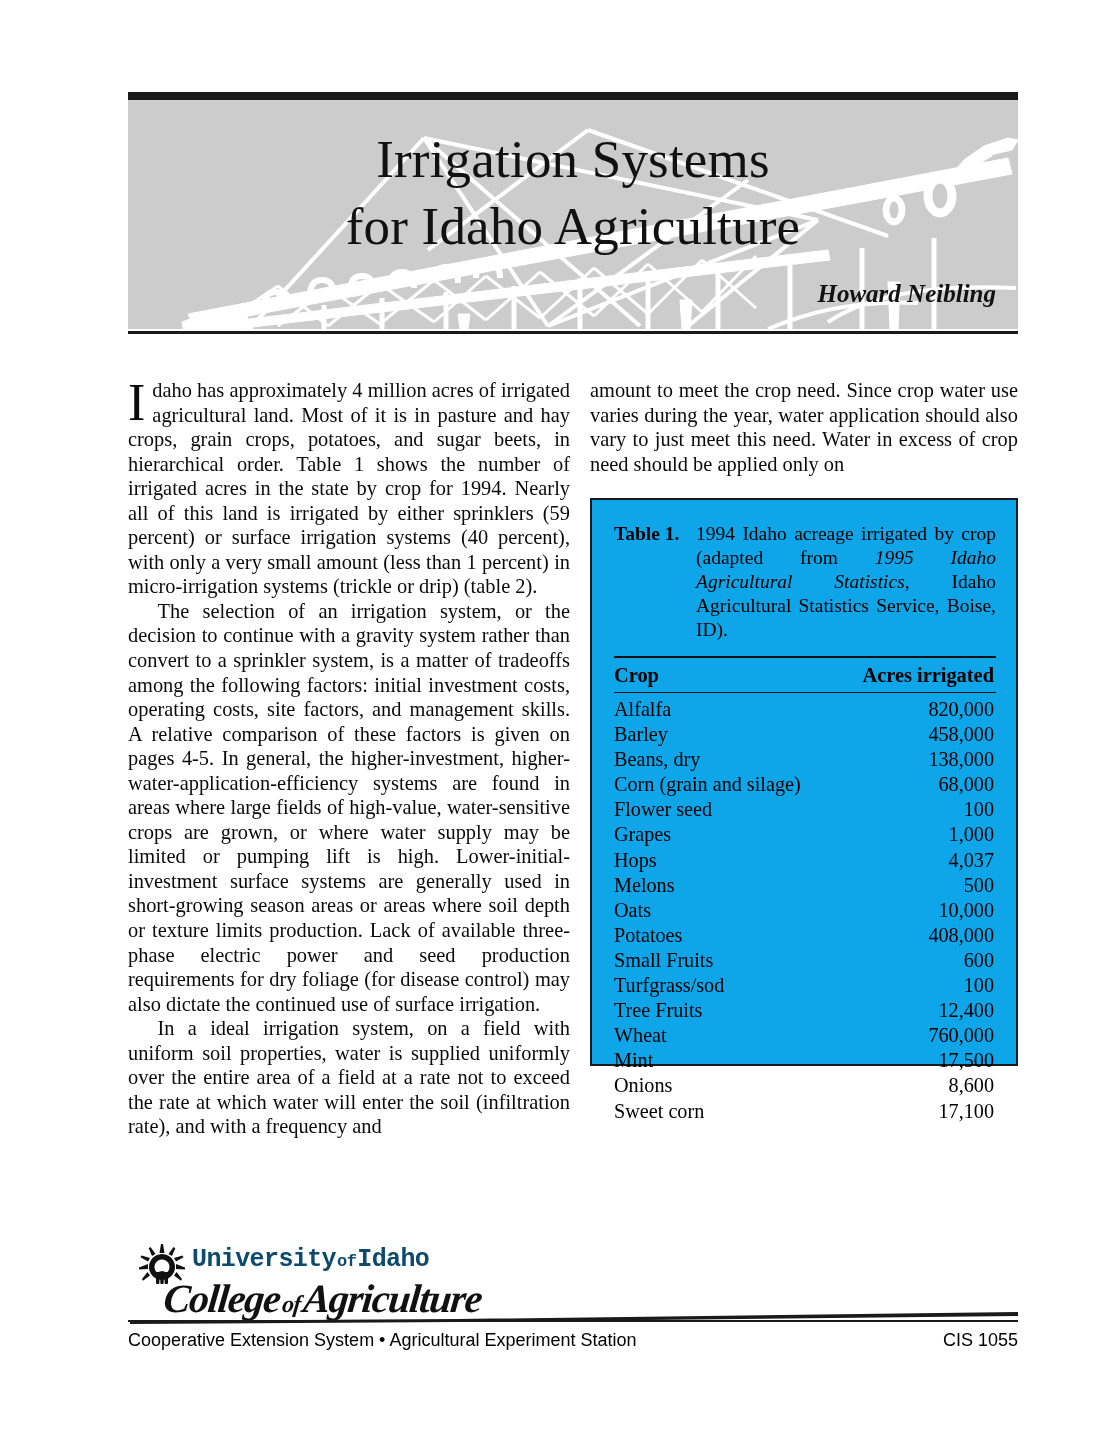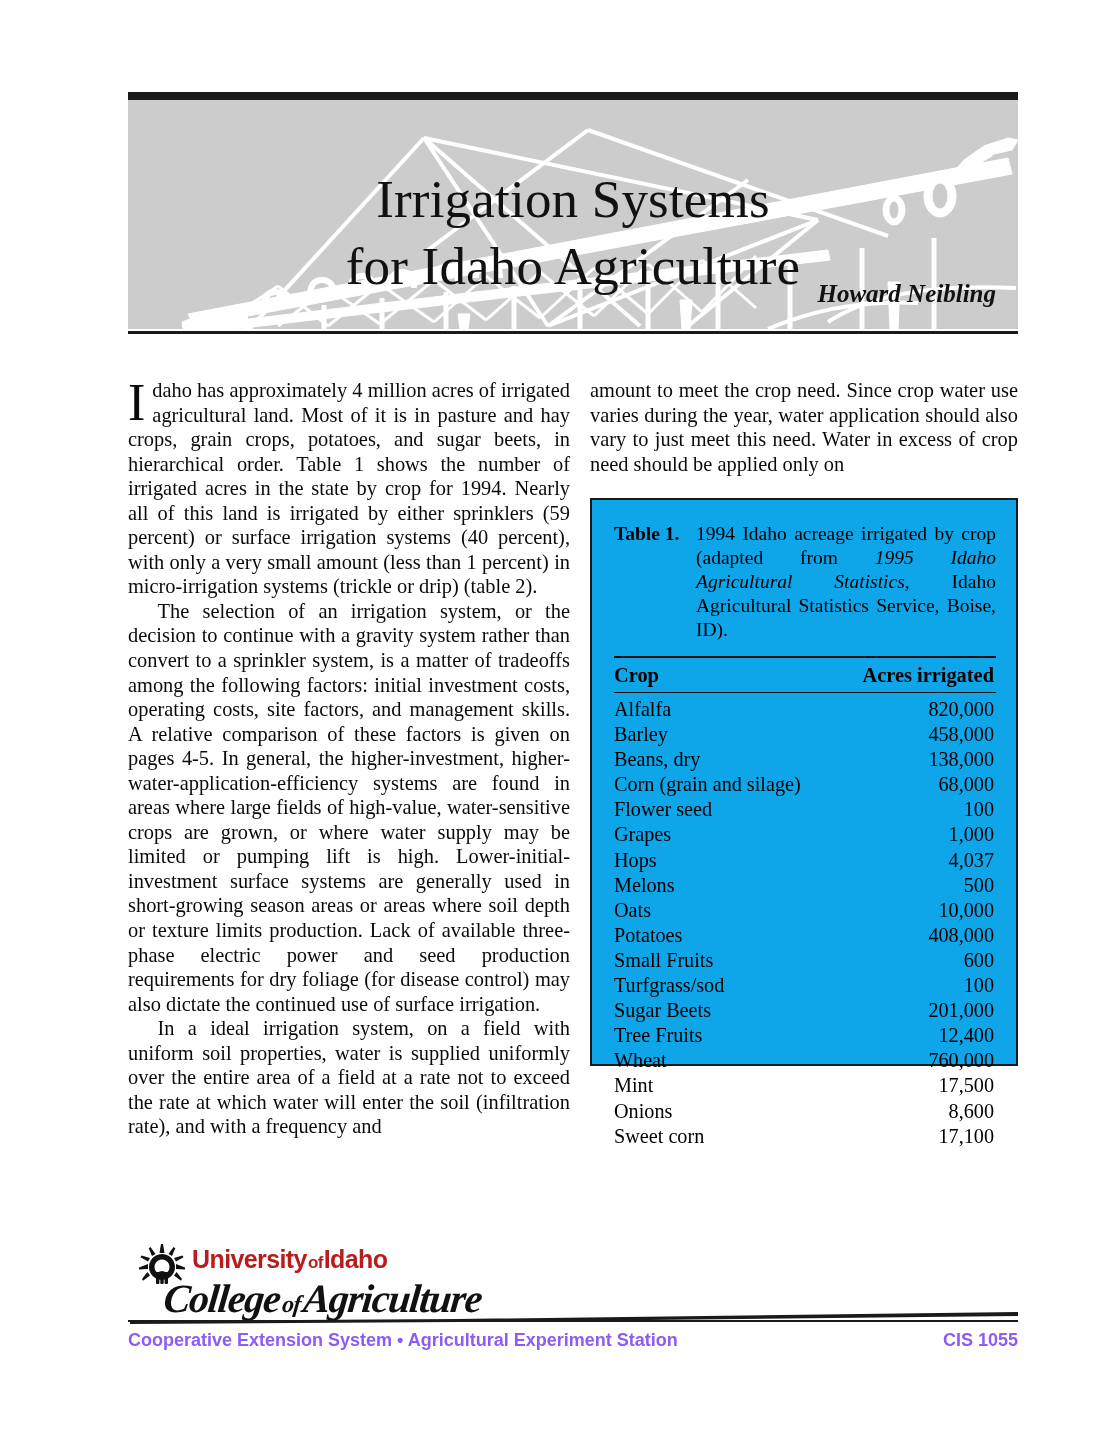--- a/index.html
+++ b/index.html
@@ -67,21 +67,20 @@
     left: 0;
     top: 26px;
     width: 100%;
     text-align: center;
     font-size: 53px;
     line-height: 1.27;
     font-weight: 400;
     letter-spacing: 0.2px;
     color: #111;
     font-family: "Liberation Serif", "DejaVu Serif", serif;
-    margin-top: 40px;
   }
   .header-title .line2 { display:block; }
   .header-author {
     position: absolute;
     right: 22px;
     top: 180px;
     font-size: 25px;
     font-style: italic;
     font-weight: bold;
     color: #111;
@@ -179,25 +178,25 @@
   .logo-block {
     position: absolute;
     left: 138px;
     top: 1243px;
     width: 460px;
     height: 80px;
   }
   .logo-row1 {
     position: absolute;
     left: 54px; top: 2px;
-    font-family: Liberation Sans, sans-serif;
+    font-family: Liberation Mono, monospace;
     font-size: 25px;
     font-weight: bold;
     letter-spacing: -0.6px;
-    color: #b91c1c;
+    color: #0c4a6e;
     white-space: nowrap;
   }
   .logo-row1 .small-of {
     font-size: 17px;
     font-weight: bold;
   }
   .sun-icon {
     position: absolute;
     left: 0; top: 0;
     width: 48px; height: 48px;
@@ -233,24 +232,23 @@
     height: 2px;
     background: #1a1a1a;
   }
   .footer-text {
     position: absolute;
     left: 128px;
     top: 1330px;
     width: 890px;
     font-family: "Liberation Sans","DejaVu Sans",sans-serif;
     font-size: 18px;
-    color: #8b5cf6;
+    color: #000000;
     display: flex;
     justify-content: space-between;
-    font-weight: bold;
   }
 </style>
 </head>
 <body>
 
 <div class="page">
 
   <div class="header-banner">
     <div class="header-topbar"></div>
 
@@ -419,24 +417,20 @@
           </tr>
           <tr>
             <td>Small Fruits</td>
             <td class="num">600</td>
           </tr>
           <tr>
             <td>Turfgrass/sod</td>
             <td class="num">100</td>
           </tr>
           <tr>
-            <td>Sugar Beets</td>
-            <td class="num">201,000</td>
-          </tr>
-          <tr>
             <td>Tree Fruits</td>
             <td class="num">12,400</td>
           </tr>
           <tr>
             <td>Wheat</td>
             <td class="num">760,000</td>
           </tr>
           <tr>
             <td>Mint</td>
             <td class="num">17,500</td>

